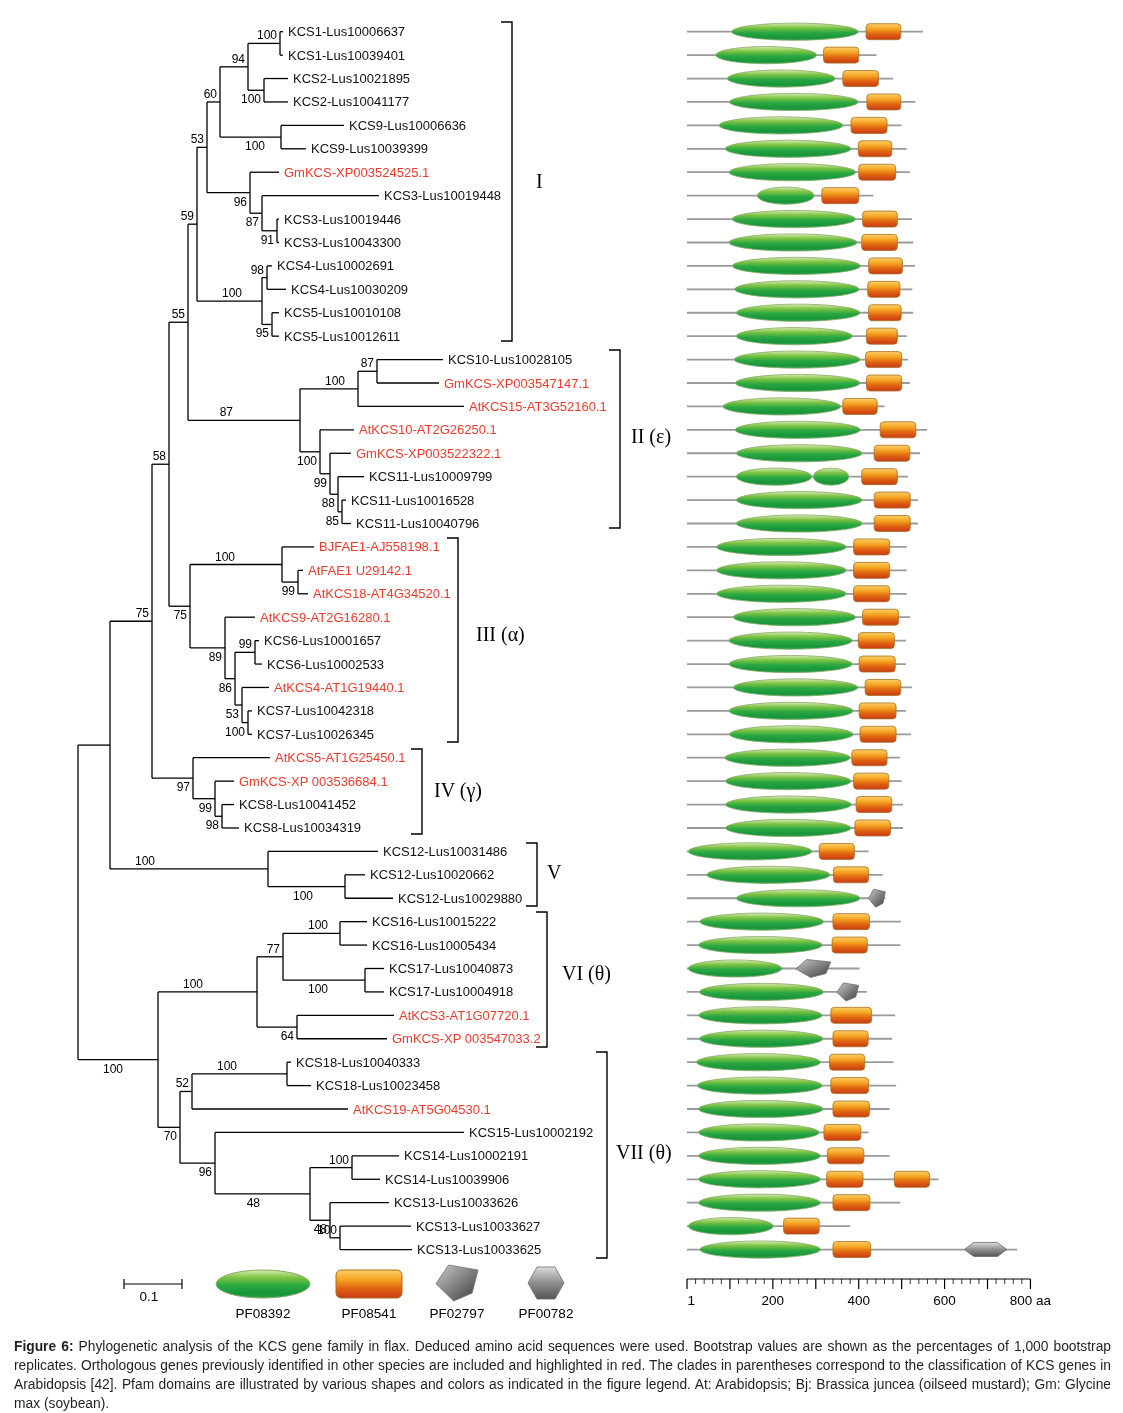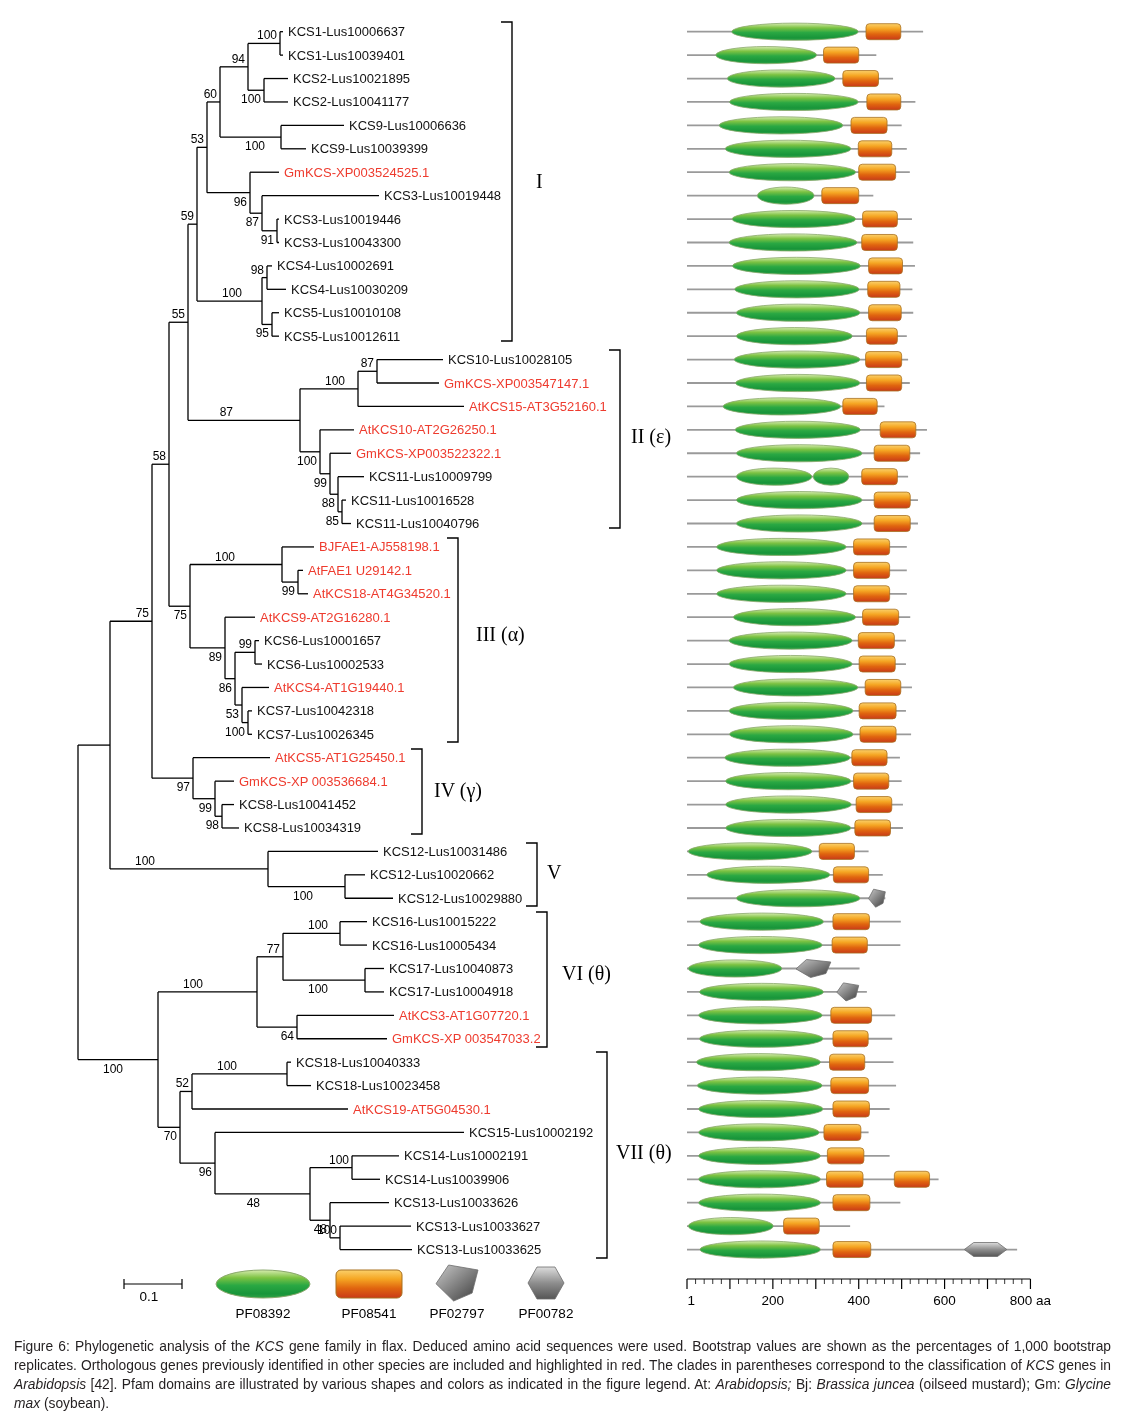--- a/index.html
+++ b/index.html
@@ -10,22 +10,22 @@
   .bracket{stroke:#000;stroke-width:1.4;fill:none;}
   .dom-line{stroke:#9a9a9a;stroke-width:1.8;}
   .taxon{font-family:"Liberation Sans",sans-serif;font-size:13px;}
   .boot{font-family:"Liberation Sans",sans-serif;font-size:12px;fill:#000;}
   .clade-label{font-family:"Liberation Serif",serif;font-size:20px;fill:#000;}
   .axis-label{font-family:"Liberation Sans",sans-serif;font-size:13.5px;fill:#000;}
   .legend-label{font-family:"Liberation Sans",sans-serif;font-size:13.5px;fill:#000;}
   #caption{position:absolute;left:14px;top:1337px;width:1097px;
            font-family:"Liberation Sans",sans-serif;font-size:13.8px;line-height:19px;
            color:#231f20;text-align:justify;}
-  #caption .b{font-weight:normal;}
-  #caption .i{font-style:italic;}
+  #caption .b{font-weight:bold;}
+  #caption .i{}
 </style>
 </head>
 <body>
 
 <div id="page">
   <svg id="figsvg" width="1123" height="1333" viewBox="0 0 1123 1333">
     <defs>
       <linearGradient id="gGreen" x1="0" y1="0" x2="0" y2="1">
         <stop offset="0" stop-color="#d7ecaf"></stop>
         <stop offset="0.28" stop-color="#7cc242"></stop>

